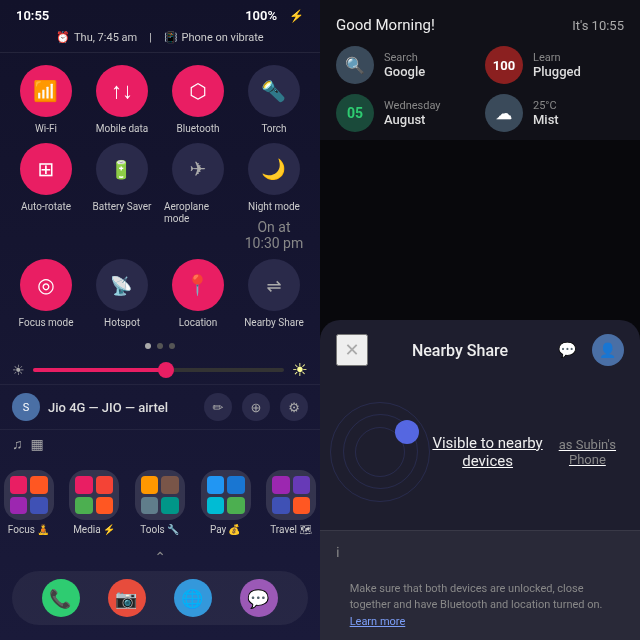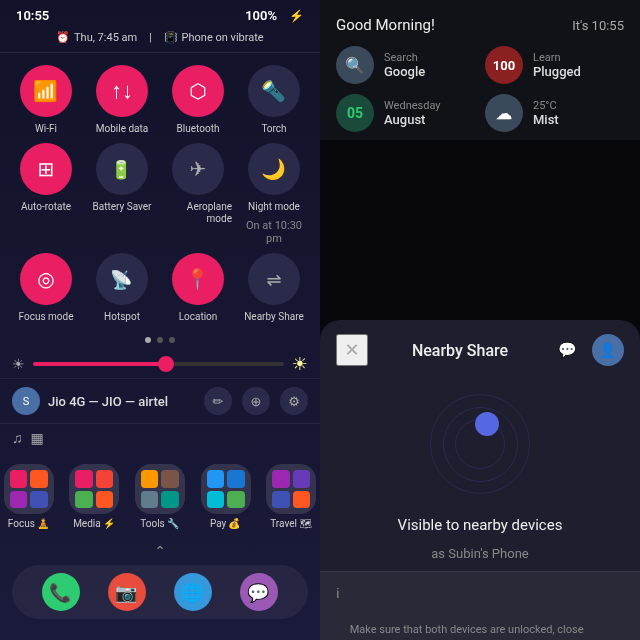--- a/index.html
+++ b/index.html
@@ -89,26 +89,26 @@
       background: #e91e63;
     }
 
     .toggle-icon.inactive {
       background: #2a2a4a;
     }
 
     .toggle-label {
       font-size: 10px;
       color: #ccc;
-      text-align: right;
+      text-align: left;
       line-height: 1.2;
     }
 
     .toggle-sublabel {
-      font-size: 11px;
+      font-size: 14px;
       color: #888;
       text-align: center;
     }
 
     
     .dots-indicator {
       display: flex;
       justify-content: center;
       gap: 6px;
       padding: 6px 0;
@@ -434,25 +434,26 @@
       display: flex;
       align-items: center;
       justify-content: center;
       font-size: 11px;
       overflow: hidden;
     }
 
     .sheet-body {
       flex: 1;
       display: flex;
-      flex-direction: column;
+      flex-direction: row;
       align-items: center;
       justify-content: center;
       gap: 12px;
       padding: 10px 20px;
+      text-decoration: underline;
     }
 
     
     .radar-area {
       width: 120px;
       height: 120px;
       position: relative;
       display: flex;
       align-items: center;
       justify-content: center;

